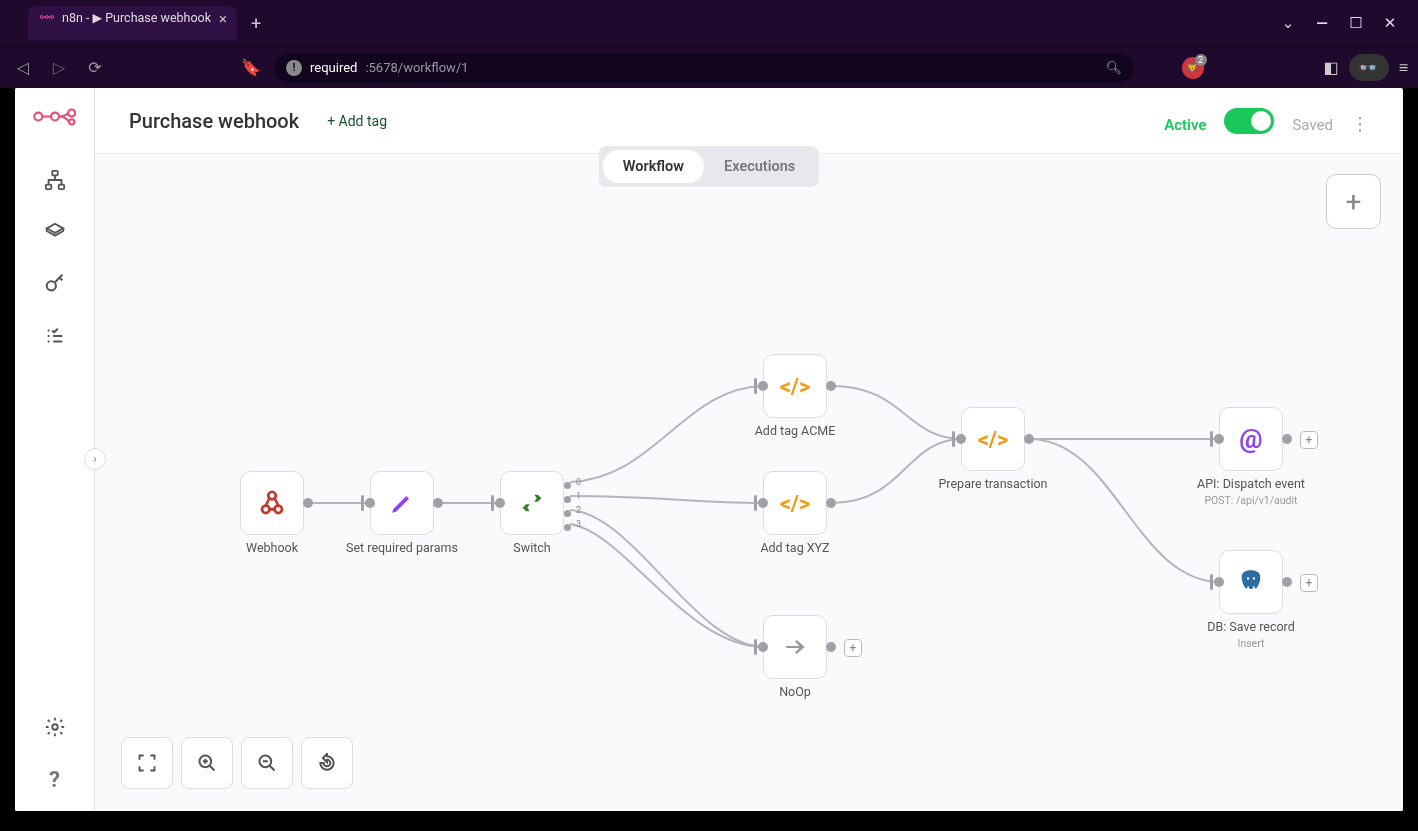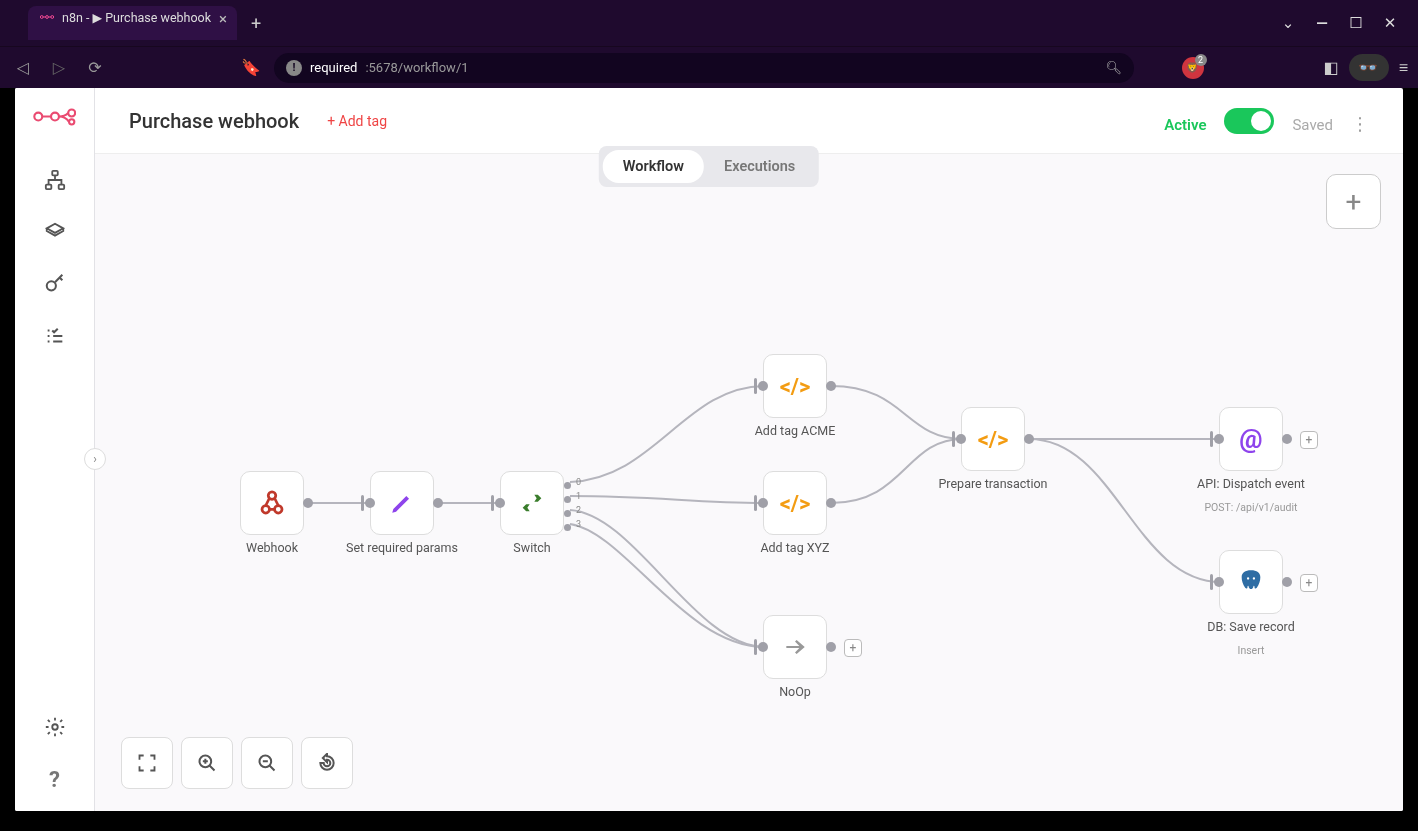--- a/index.html
+++ b/index.html
@@ -31,21 +31,21 @@
   
   .sidebar { position:absolute; left:0; top:0; bottom:0; width:80px; background:#fff; border-right:1px solid #e2e2e6; display:flex; flex-direction:column; align-items:center; padding-top:18px; }
   .logo { width:44px; height:28px; margin-bottom:26px; }
   .side-item { width:40px; height:40px; display:flex; align-items:center; justify-content:center; margin-bottom:12px; color:#555; cursor:pointer; }
   .side-spacer { flex:1; }
   .expand-handle { position:absolute; left:80px; top:360px; width:22px; height:22px; border-radius:50%; background:#fff; border:1px solid #ddd; display:flex; align-items:center; justify-content:center; color:#888; font-size:12px; cursor:pointer; transform:translateX(-50%); z-index:5; }
 
   
   .header { position:absolute; left:80px; top:0; right:0; height:66px; display:flex; align-items:center; padding:0 34px 0 34px; border-bottom:1px solid #eee; }
   .wf-name { font-size:20px; font-weight:500; color:#333; }
-  .add-tag { margin-left:28px; font-size:14px; color:#ef4444; cursor:pointer; }
+  .add-tag { margin-left:28px; font-size:14px; color:#14532d; cursor:pointer; }
   .header .right { margin-left:auto; display:flex; align-items:flex-end; gap:18px; }
   .active-label { color:#1ac75b; font-weight:600; font-size:15px; }
   .toggle { width:50px; height:26px; border-radius:13px; background:#1ac75b; position:relative; cursor:pointer; }
   .toggle .knob { position:absolute; right:3px; top:3px; width:20px; height:20px; border-radius:50%; background:#fff; }
   .saved { color:#aaa; font-size:15px; }
   .menu-dots { color:#999; font-size:18px; cursor:pointer; }
 
   
   .view-tabs { position:absolute; left:50%; top:58px; transform:translateX(-50%); display:flex; background:#e8e8ec; border-radius:8px; padding:4px; z-index:3; }
   .view-tab { padding:8px 20px; font-size:14.5px; font-weight:600; color:#777; cursor:pointer; border-radius:16px; }
@@ -53,21 +53,21 @@
 
   
   .canvas { position:absolute; left:80px; top:66px; right:0; bottom:0; background:#faf9fb; overflow:hidden; }
 
   .add-node { position:absolute; top:20px; right:22px; width:55px; height:55px; border:1px solid #ccc; border-radius:10px; display:flex; align-items:center; justify-content:center; font-size:28px; color:#888; cursor:pointer; background:#fff; }
 
   
   .node { position:absolute; width:64px; height:64px; background:#fff; border:1px solid #ddd; border-radius:10px; display:flex; align-items:center; justify-content:center; cursor:move; }
   .node .icon { width:32px; height:32px; display:flex; align-items:center; justify-content:center; font-size:22px; }
   .node-label { position:absolute; top:68px; left:50%; transform:translateX(-50%); font-size:12.5px; color:#555; white-space:nowrap; text-align:center; }
-  .node-sub { display:block; font-size:10.5px; color:#999; margin-top:10px;text-align:center; }
+  .node-sub { display:block; font-size:10.5px; color:#999; margin-top:3px;text-align:center; }
   .port { position:absolute; width:10px; height:10px; background:#a0a0a8; border-radius:50%; }
   .port.in  { left:-6px;  top:50%; transform:translateY(-50%); }
   .port.in::before { content:""; position:absolute; left:-4px; top:-3px; width:3px; height:16px; background:#a0a0a8; border-radius:2px; }
   .port.out { right:-10px; top:50%; transform:translateY(-50%); }
   .plusport { position:absolute; width:18px; height:18px; border:1px solid #bbb; border-radius:4px; display:flex; align-items:center; justify-content:center; font-size:12px; color:#888; background:#fff; cursor:pointer; }
 
   
   .switch-out-label { position:absolute; font-size:9px; color:#888; }
 
   

